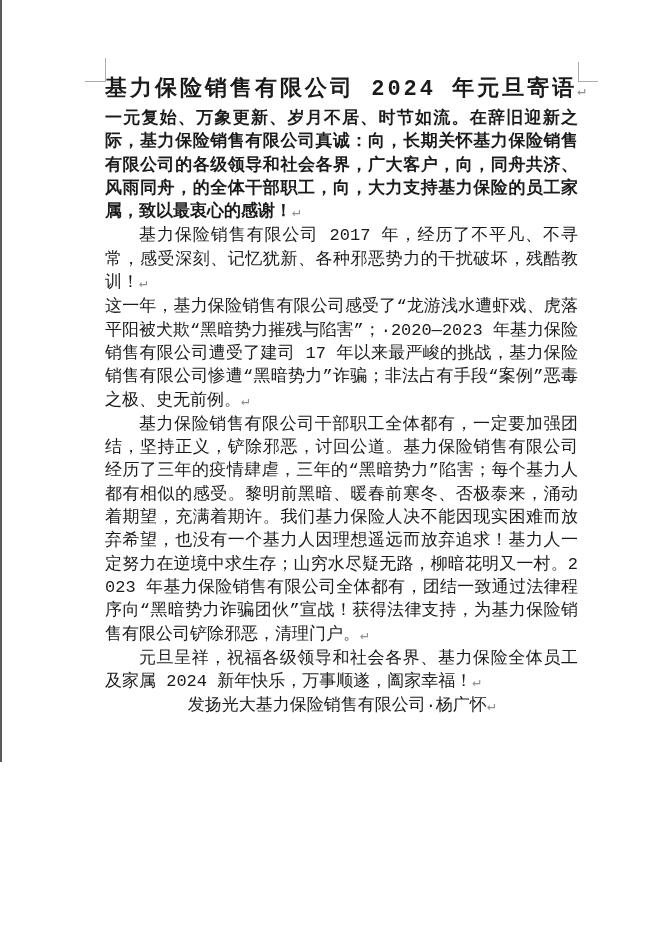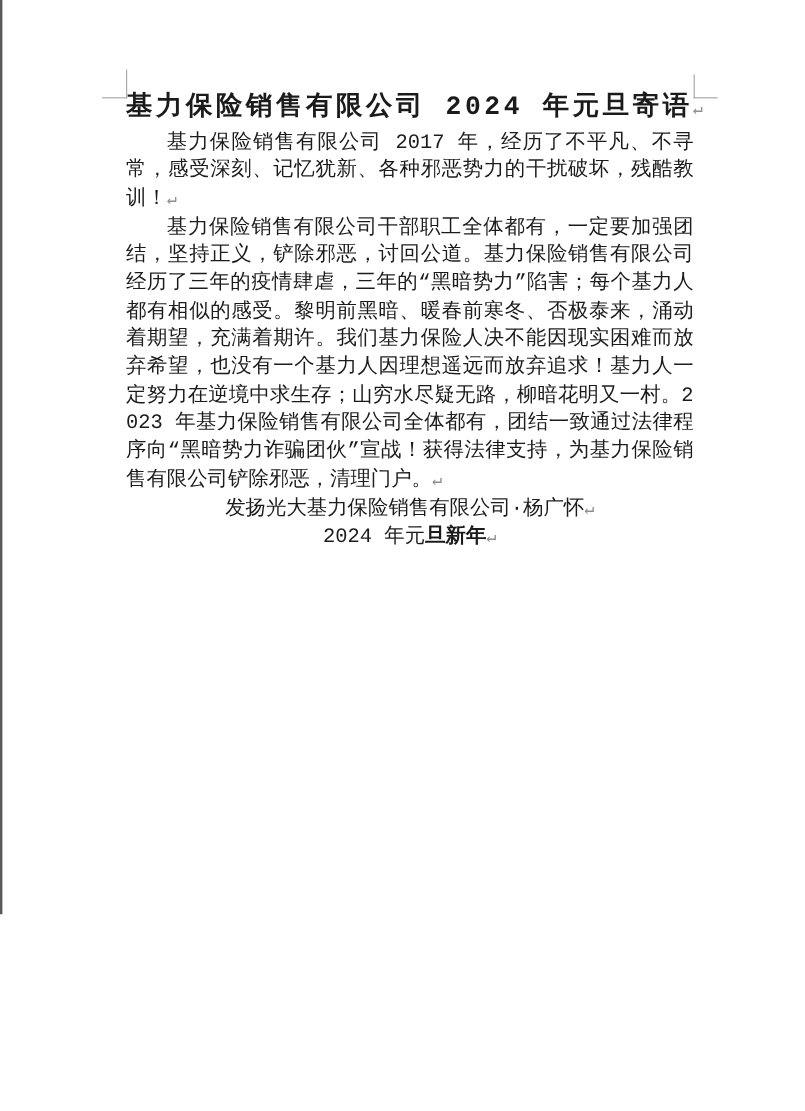--- a/index.html
+++ b/index.html
@@ -69,25 +69,27 @@
 <div class="page">
   <div class="left-edge"></div>
   <div class="crop tl"></div>
   <div class="crop tr"></div>
   <div class="crop bl"></div>
   <div class="crop br"></div>
 
   <div class="textarea">
     <h1 class="doc-title"><span>基力保险销售有限公司 2024 年元旦寄语</span><span class="pmark">↵</span></h1>
 
+    <p class="para bold"><span>一元复始、万象更新、岁月不居、时节如流。在辞旧迎新之际，基力保险销售有限公司真诚：向，长期关怀基力保险销售有限公司的各级领导和社会各界，广大客户，向，同舟共济、风雨同舟，的全体干部职工，向，大力支持基力保险的员工家属，致以最衷心的感谢！</span><span class="pmark">↵</span></p>
 
     <p class="para indent"><span>基力保险销售有限公司 2017 年，经历了不平凡、不寻常，感受深刻、记忆犹新、各种邪恶势力的干扰破坏，残酷教训！</span><span class="pmark">↵</span></p>
 
+    <p class="para"><span>这一年，基力保险销售有限公司感受了“龙游浅水遭虾戏、虎落平阳被犬欺“黑暗势力摧残与陷害”；·2020—2023 年基力保险销售有限公司遭受了建司 17 年以来最严峻的挑战，基力保险销售有限公司惨遭“黑暗势力”诈骗；非法占有手段“案例”恶毒之极、史无前例。</span><span class="pmark">↵</span></p>
 
     <p class="para indent"><span>基力保险销售有限公司干部职工全体都有，一定要加强团结，坚持正义，铲除邪恶，讨回公道。基力保险销售有限公司经历了三年的疫情肆虐，三年的“黑暗势力”陷害；每个基力人都有相似的感受。黎明前黑暗、暖春前寒冬、否极泰来，涌动着期望，充满着期许。我们基力保险人决不能因现实困难而放弃希望，也没有一个基力人因理想遥远而放弃追求！基力人一定努力在逆境中求生存；山穷水尽疑无路，柳暗花明又一村。2023 年基力保险销售有限公司全体都有，团结一致通过法律程序向“黑暗势力诈骗团伙”宣战！获得法律支持，为基力保险销售有限公司铲除邪恶，清理门户。</span><span class="pmark">↵</span></p>
 
 
+    <p class="para indent"><span>元旦呈祥，祝福各级领导和社会各界、基力保险全体员工及家属 2024 新年快乐，万事顺遂，阖家幸福！</span><span class="pmark">↵</span></p>
 
     <p class="para center"><span>发扬光大基力保险销售有限公司·杨广怀</span><span class="pmark">↵</span></p>
 
-    <p class="para center"><span>2024 年元</span><span class="bold-seg">旦新年</span><span class="pmark">↵</span></p>
   </div>
 </div>
 
 </body></html>

